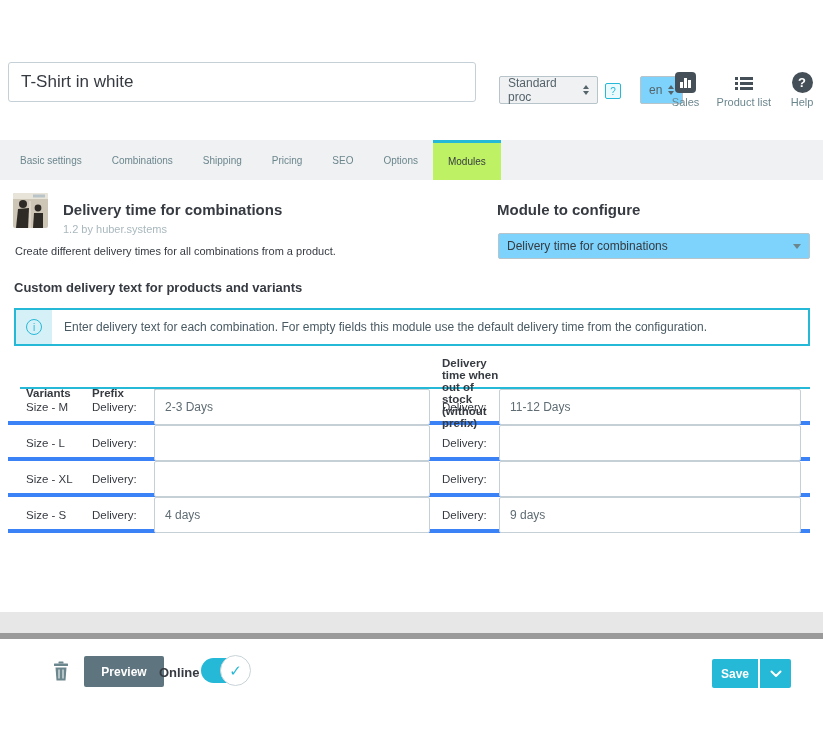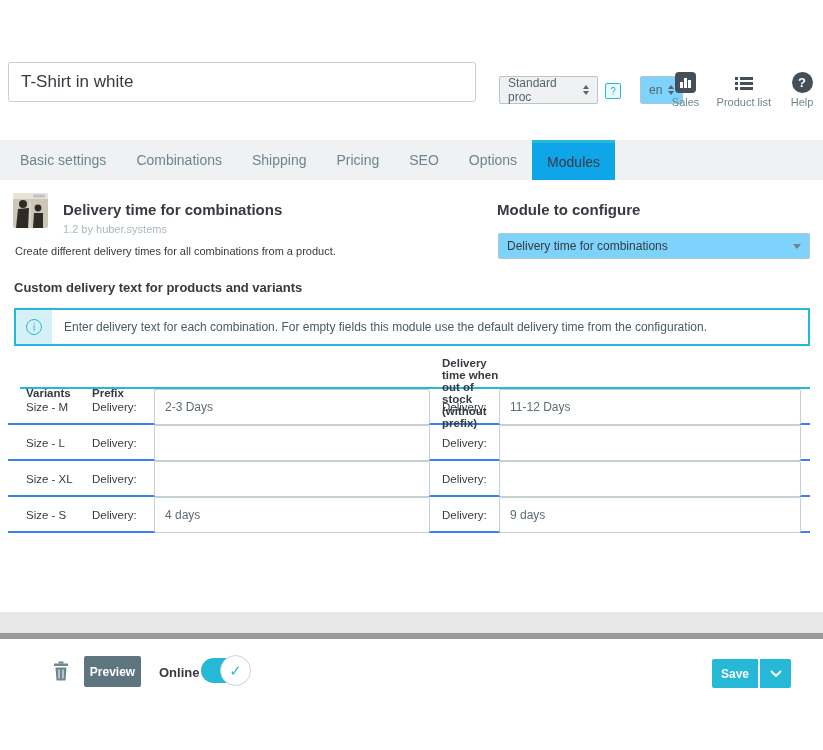--- a/index.html
+++ b/index.html
@@ -29,24 +29,24 @@
   .nav-item { display:flex; flex-direction:column; align-items:center; gap:3px;
     cursor:pointer; min-width:34px; }
   .nav-item .glyph { width:21px; height:21px; display:flex; align-items:center; justify-content:center; }
   .nav-label { font-size:11px; color:#6c868e; }
   .sales-glyph { background:#454f58; border-radius:4px; }
   .help-glyph { background:#454f58; border-radius:50%; color:#fff; font-size:13px; font-weight:bold; }
 
   
   .tabbar { position:absolute; top:140px; left:0; width:823px; height:40px;
     background:#eff1f2; display:flex; align-items:stretch; }
-  .tab { display:flex; align-items:center; padding:0 15px; font-size:14px;
+  .tab { display:flex; align-items:center; padding:0 15px; font-size:10px;
     color:#6c868e; cursor:pointer; }
   .tab:first-child { margin-left:5px; }
-  .tab.active { background:#0ea5e9; color:#363a41; border-top:3px solid #25b9d7; }
+  .tab.active { background:#bef264; color:#363a41; border-top:3px solid #25b9d7; }
 
   
   .panel { position:absolute; top:180px; left:8px; width:807px; height:432px; background:#fff; }
   .module-logo { position:absolute; left:5px; top:13px; width:35px; height:35px;
     border-radius:2px; overflow:hidden; }
   .module-title { position:absolute; left:55px; top:21px; font-size:15px; font-weight:bold; }
   .module-version { position:absolute; left:55px; top:43px; font-size:11px; color:#a9b8be; }
   .module-desc { position:absolute; left:7px; top:65px; font-size:11px; color:#363a41; }
   .configure-label { position:absolute; left:489px; top:21px; font-size:15px; font-weight:bold; }
   .configure-select { position:absolute; left:490px; top:53px; width:312px; height:26px;
@@ -62,35 +62,35 @@
     color:#25b9d7; font-size:10px; display:flex; align-items:center; justify-content:center; }
   .info-text { display:flex; align-items:center; padding-left:12px; font-size:12px; color:#4a5a63; }
 
   
   .dtable { position:absolute; left:0; top:177px; width:807px; }
   .t-grid { display:grid; grid-template-columns:66px 62px 288px 57px 1fr;
     padding:0 9px 0 18px; align-items:center; }
   .t-head { height:26px; }
   .t-head span { font-size:11.5px; font-weight:bold; color:#363a41; }
   .head-rule { height:2px; background:#25b9d7; margin:4px 5px 0 12px; }
-  .t-row { height:36px; border-bottom:2px solid #3b82f6; margin:0 5px 0 0; }
+  .t-row { height:36px; border-bottom:4px solid #3b82f6; margin:0 5px 0 0; }
   .t-row .cell-label { font-size:11.5px; color:#363a41; }
   .t-input { width:calc(100% - 12px); height:26px; border:1px solid #c5d0d6; border-radius:2px;
     font-size:12px; color:#5f6c73; padding:17px 10px; font-family:"Liberation Sans",sans-serif; }
   .t-input.wide { width:100%; }
 
   
   .gray-band { position:absolute; top:612px; left:0; width:823px; height:21px; background:#e7e7e7; }
   .scroll-bar { position:absolute; top:633px; left:0; width:823px; height:6px; background:#9a9a9a; }
 
   
   .footer { position:absolute; top:639px; left:0; width:823px; height:111px; background:#fff; }
   .trash-btn { position:absolute; left:52px; top:22px; width:18px; height:22px;
     background:none; border:none; cursor:pointer; }
-  .preview-btn { position:absolute; left:84px; top:17px; width:57px; height:31px;
+  .preview-btn { position:absolute; left:84px; top:17px; width:80px; height:31px;
     background:#5e747f; color:#fff; border:none; border-radius:2px; font-size:12px;
     font-weight:bold; cursor:pointer; font-family:"Liberation Sans",sans-serif; }
   .online-label { position:absolute; left:159px; top:26px; font-size:13px; font-weight:bold; }
   .toggle { position:absolute; left:201px; top:18px; width:48px; height:27px; cursor:pointer; }
   .toggle .pill { position:absolute; left:0; top:1px; width:44px; height:25px;
     background:#25b9d7; border-radius:13px; }
   .toggle .knob { position:absolute; right:-2px; top:-2px; width:31px; height:31px;
     background:#fff; border:1px solid #c9d4d9; border-radius:50%; display:flex;
     align-items:center; justify-content:center; color:#25b9d7; font-size:15px; }
   .save-group { position:absolute; right:32px; top:20px; display:flex; gap:2px; }

